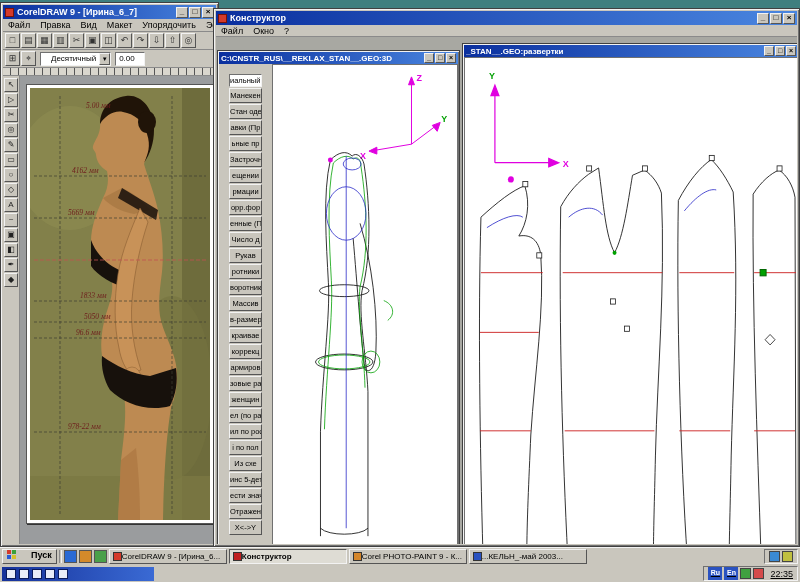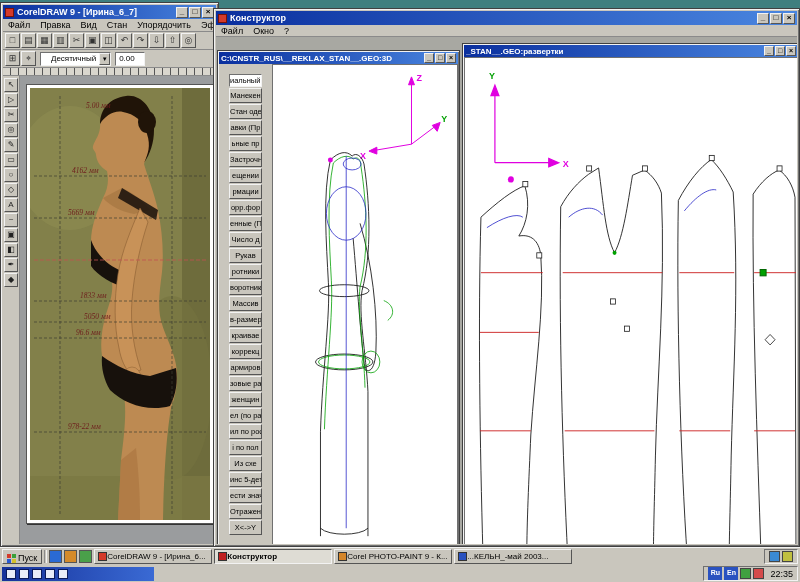--- a/index.html
+++ b/index.html
@@ -61,22 +61,22 @@
           border-color:#f2f2f2 #555 #555 #f2f2f2; }
   .drawsurf { flex:1; background:#fff; border:1px solid #707070; position:relative; overflow:hidden; }
   .drawsurf svg { position:absolute; inset:0; width:100%; height:100%; }
   .axlbl { font-size:9px; font-weight:bold; }
   .mag { fill:var(--magenta,#e000e0); }
   .grn { fill:var(--green,#00a000); }
   
   .taskbar { position:absolute; left:0; top:547px; width:800px; height:35px; background:var(--face,#c9c6bd);
              border-top:1px solid #f2f2f2; z-index:50; display:flex; flex-direction:column; }
   .tb-row { height:17px; display:flex; align-items:center; gap:2px; padding:1px 2px; overflow:hidden; }
-  .startbtn { height:15px; display:inline-flex; align-items:flex-end; gap:2px; padding:0 4px;
-              font-size:9px; font-weight:normal; font-family:inherit; background:var(--face,#c9c6bd);
+  .startbtn { height:15px; display:inline-flex; align-items:flex-start; gap:15px; padding:0 4px;
+              font-size:9px; font-weight:bold; font-family:inherit; background:var(--face,#c9c6bd);
               border:1px solid; border-color:#f2f2f2 #555 #555 #f2f2f2; }
   .flag { display:grid; grid-template-columns:4px 4px; grid-template-rows:4px 4px; gap:1px; }
   .flag i { display:block; }
   .f1 { background:#d43a2a; } .f2 { background:#3aa03a; } .f3 { background:#2a5ad4; } .f4 { background:#d4c02a; }
   .tb-sep { width:3px; height:13px; border-left:1px solid #8a8a8a; border-right:1px solid #f2f2f2; }
   .ql { width:13px; height:13px; flex:none; border:1px solid #555; }
   .taskbtn { flex:0 1 118px; min-width:0; height:15px; display:flex; align-items:center; gap:0;
              padding:0 3px; font-size:8px; font-family:inherit; background:var(--face,#c9c6bd);
              border:1px solid; border-color:#f2f2f2 #555 #555 #f2f2f2; overflow:hidden; }
   .taskbtn .tlbl { white-space:nowrap; overflow:hidden; text-overflow:ellipsis; }
@@ -108,21 +108,21 @@
     <span class="capbtns">
       <span class="capbtn">_</span>
       <span class="capbtn">□</span>
       <span class="capbtn">×</span>
     </span>
   </div>
   <div class="menubar">
     <span class="menuitem">Файл</span>
     <span class="menuitem">Правка</span>
     <span class="menuitem">Вид</span>
-    <span class="menuitem">Стан</span>
+    <span class="menuitem">Макет</span>
     <span class="menuitem">Упорядочить</span>
     <span class="menuitem">Эффекты</span>
   </div>
   <div class="toolbar">
     <span class="ticon">□</span>
     <span class="ticon">▤</span>
     <span class="ticon">▦</span>
     <span class="ticon">▥</span>
     <span class="ticon">✂</span>
     <span class="ticon">▣</span>
@@ -404,21 +404,21 @@
   </div>
   <div class="tb-row">
     <span class="bluebar">
       <i class="bq"></i>
       <i class="bq"></i>
       <i class="bq"></i>
       <i class="bq"></i>
       <i class="bq"></i>
     </span>
     <span class="flex-sp"></span>
-    <span class="tray" style="margin-left:0;">
+    <span class="tray" style="margin-left:0;text-decoration:underline;">
       <span class="lang">Ru</span>
       <span class="lang">En</span>
       <span class="trayic" style="background:#40a040"></span>
       <span class="trayic" style="background:#d44a4a"></span>
       <span class="clock">22:35</span>
     </span>
   </div>
 </div>
 
 </body></html>

